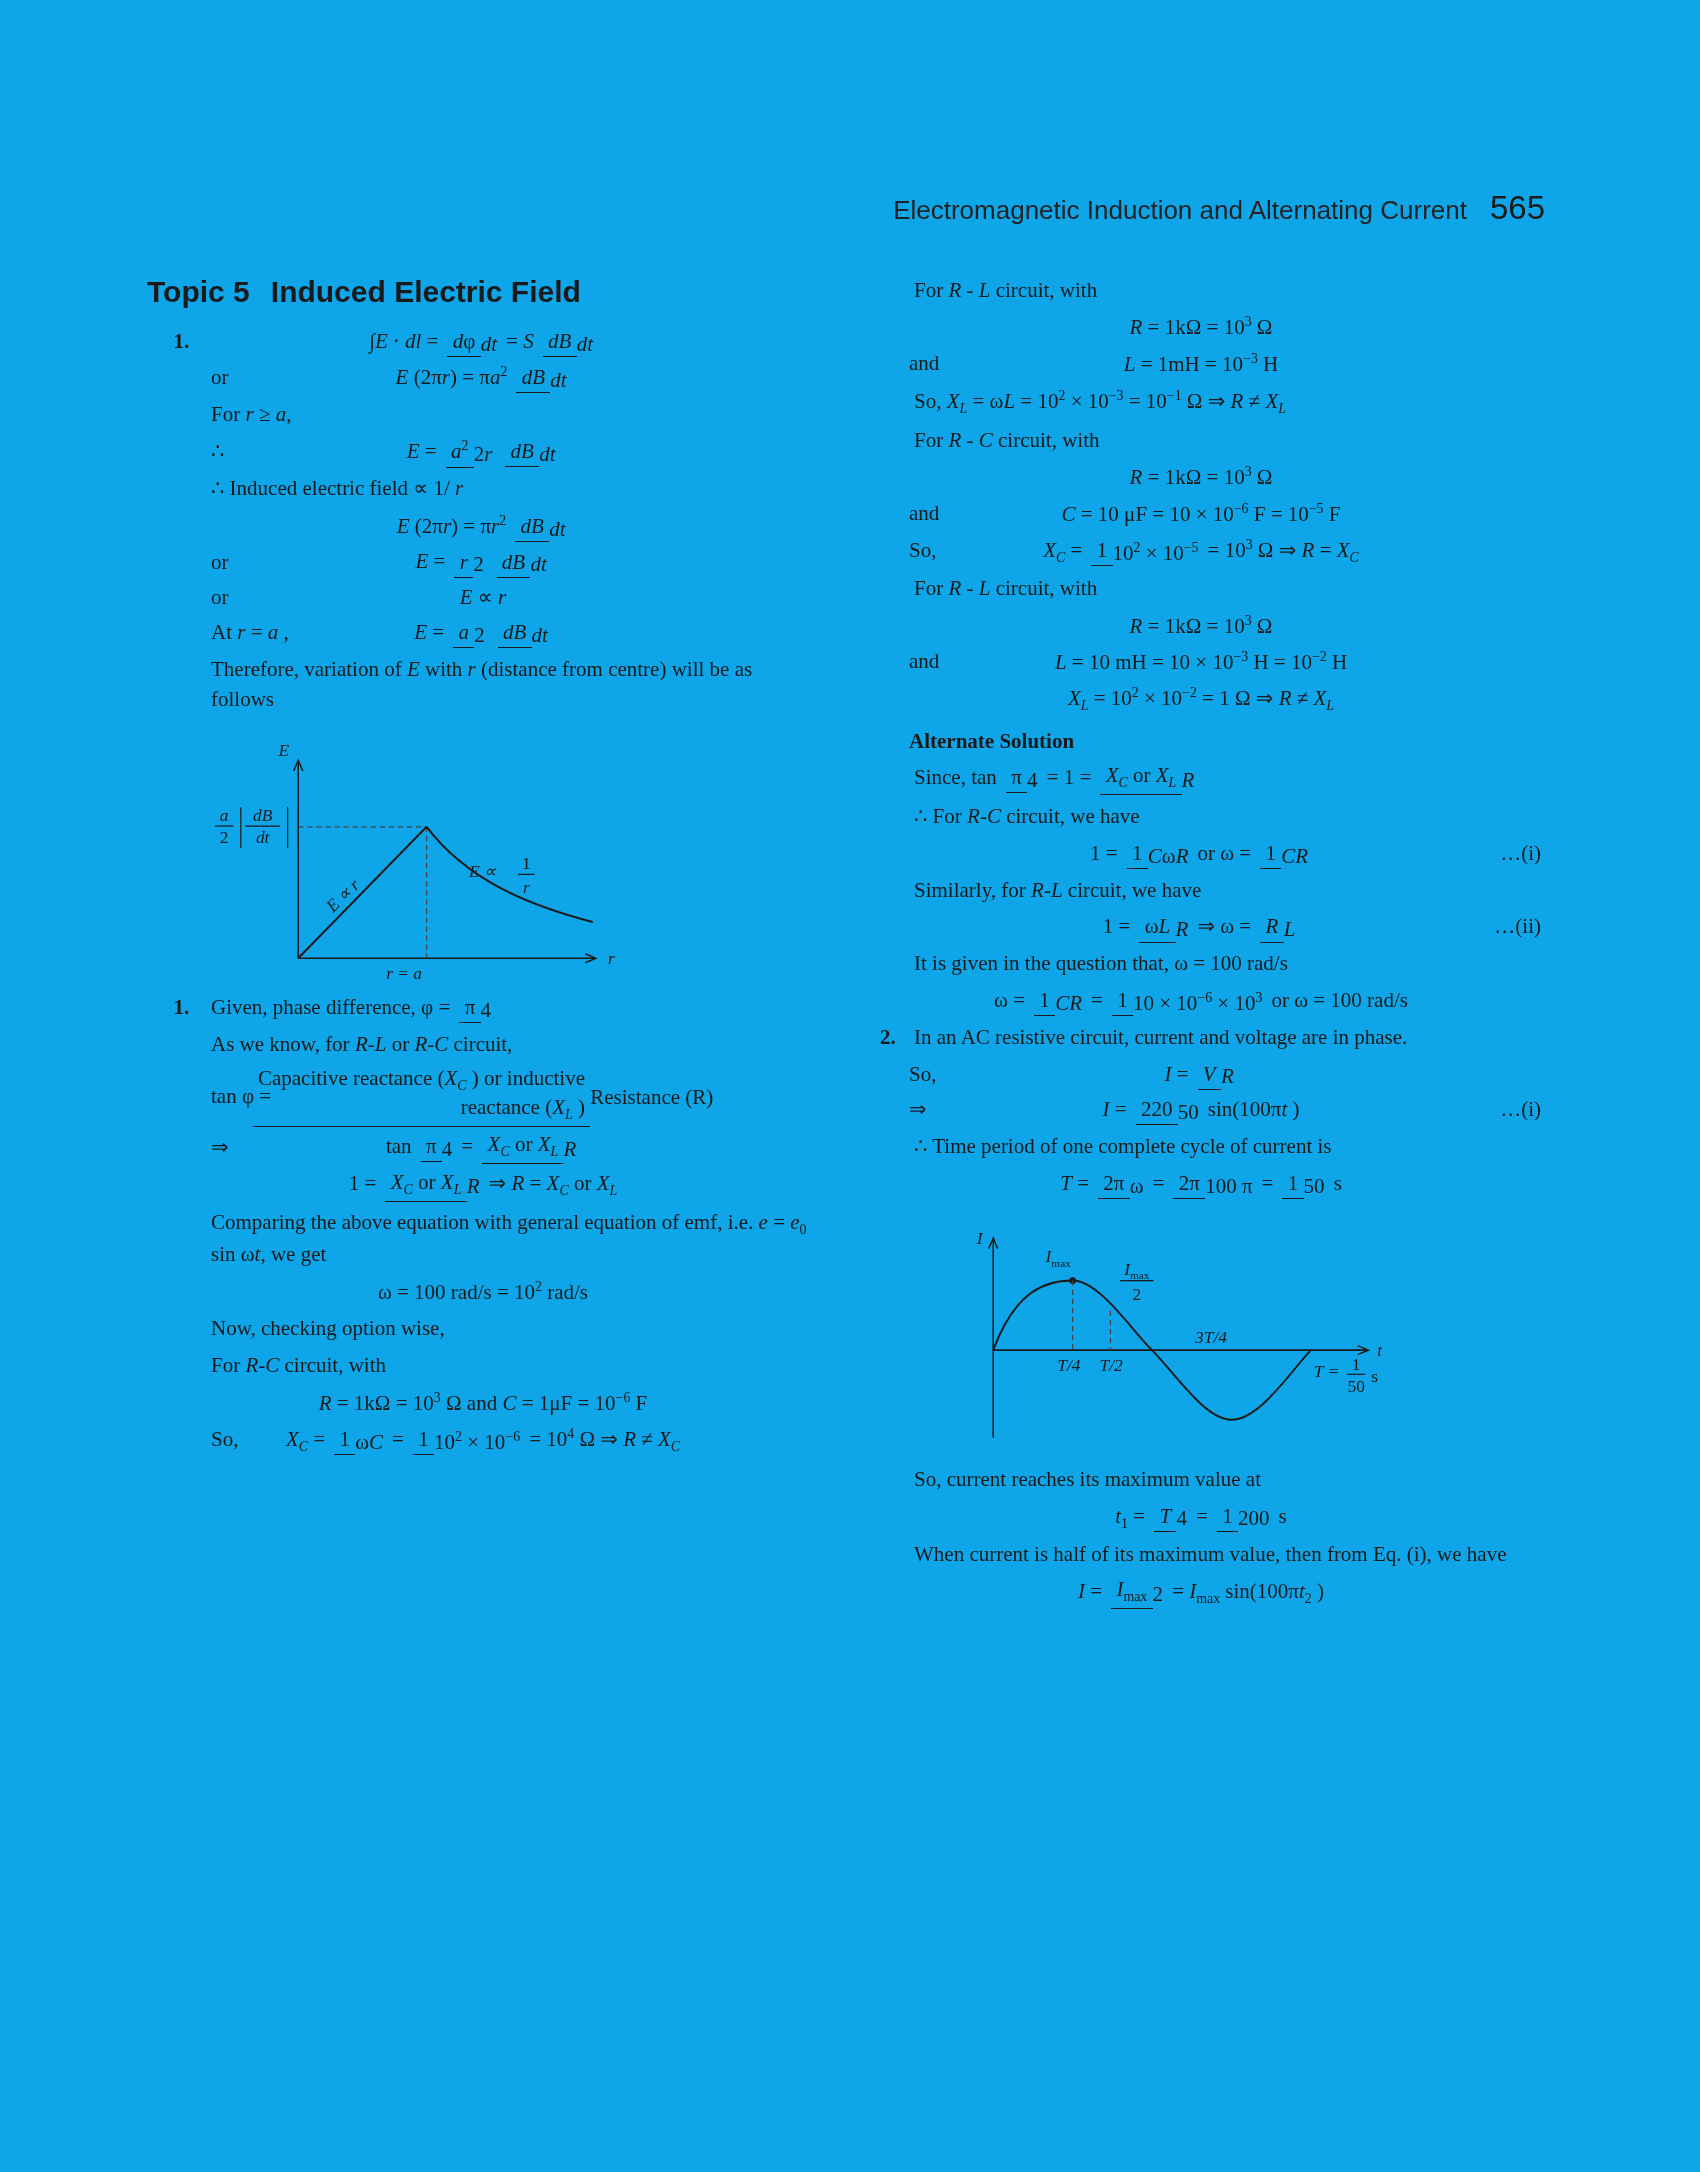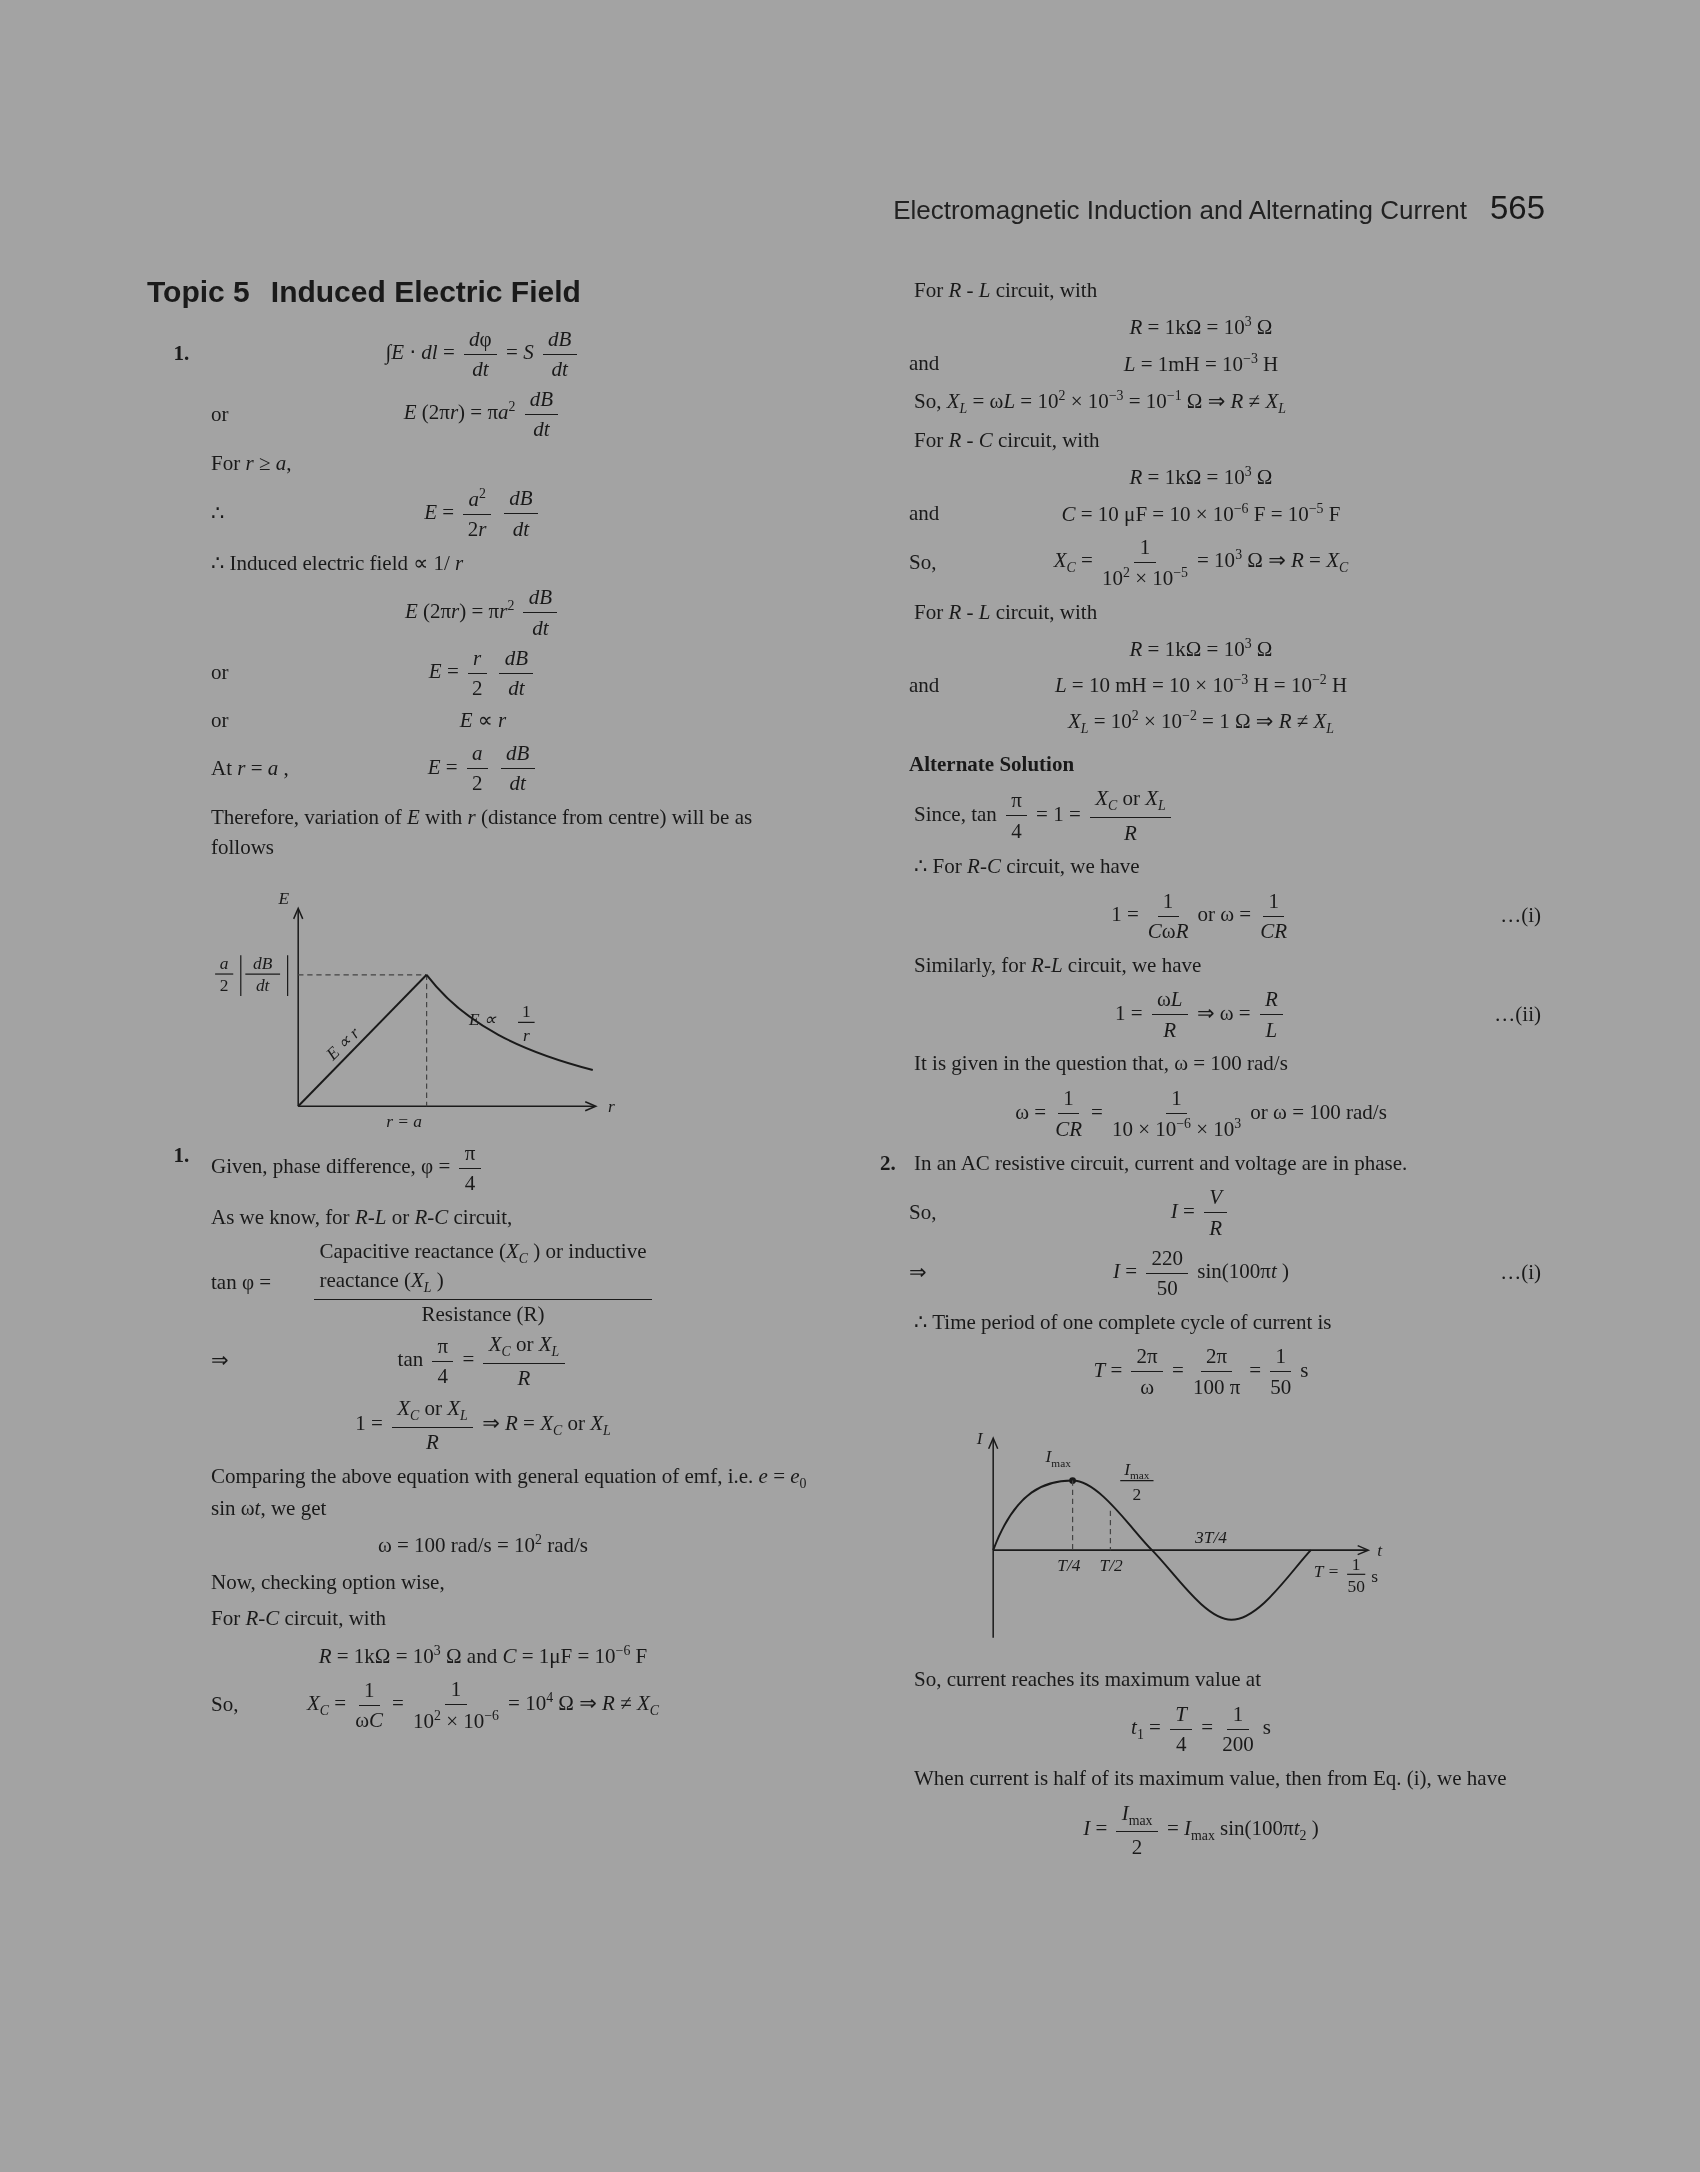--- a/index.html
+++ b/index.html
@@ -1,39 +1,39 @@
 <!DOCTYPE html>
 <html style="font-size:12px"><head>
 <meta charset="utf-8">
 <style>
   *{margin:0;padding:0;box-sizing:border-box}
   body{background:#ffffff}
-  .page{position:relative;width:1700px;height:2172px;background:#a3a3a3;overflow:hidden;
+  .page{position:relative;width:1700px;height:2172px;background:#0ea5e9;overflow:hidden;
         color:#1a1a1a;font-family:"Liberation Serif",serif;}
   .running-head{position:absolute;top:189px;left:162px;right:155px;display:flex;
         justify-content:flex-end;align-items:baseline;gap:23px;font-family:"Liberation Sans",sans-serif;}
   .rh-title{font-size:26px;color:#222;}
   .rh-num{font-size:33px;font-weight:400;}
   .columns{position:absolute;left:147px;top:269px;width:1394px;display:flex;gap:72px;}
   .col{flex:1;font-size:21px;line-height:1.42;}
   .col-left{--num:26.4px;--indent:64px;--label:64px;}
   .col-right{--num:0px;--indent:34px;--label:29px;}
   .topic-head{font-family:"Liberation Sans",sans-serif;font-weight:700;font-size:30px;margin:1.5px 0 13.6px;}
   .topic-head:not(:first-child){margin-top:27px;}
   .th-label{margin-right:21px;}
   .subhead{font-weight:700;margin:10.6px 0 6px var(--label);}
   .para{position:relative;margin:6.8px 0;padding-left:var(--indent);}
   .para .num{position:absolute;left:var(--num);font-weight:700;}
   .formula{position:relative;margin:5.3px 0;padding:0 53px 0 var(--indent);text-align:center;}
   .f-num{position:absolute;left:var(--num);top:50%;transform:translateY(-50%);font-weight:700;}
   .f-left{position:absolute;left:var(--label);top:50%;transform:translateY(-50%);white-space:nowrap;}
   .f-right{position:absolute;right:0;top:50%;transform:translateY(-50%);}
   sup,sub{font-size:0.66em;}
-  .fr{display:inline-flex;flex-direction:column;align-items:center;vertical-align:middle;
-      margin:0 3.8px;line-height:1.18;text-align:left;}
+  .fr{display:inline-flex;flex-direction:row;align-items:center;vertical-align:middle;
+      margin:0 3.8px;line-height:1.18;text-align:right;}
   .fn{border-bottom:1.5px solid #1a1a1a;padding:0 5.3px 2.3px;}
   .fd{padding-top:2.3px;}
   .graph{margin:15px 0 9px;}
   #graph1{margin-left:53px;}
   #graph2{margin-left:30px;}
   .graph svg{display:block;}
   .graph text{font-family:"Liberation Serif",serif;fill:#1a1a1a;font-size:23px;}
   .it{font-style:italic;}
   .sm{font-size:15px;}
   .sm2{font-size:21px;}

